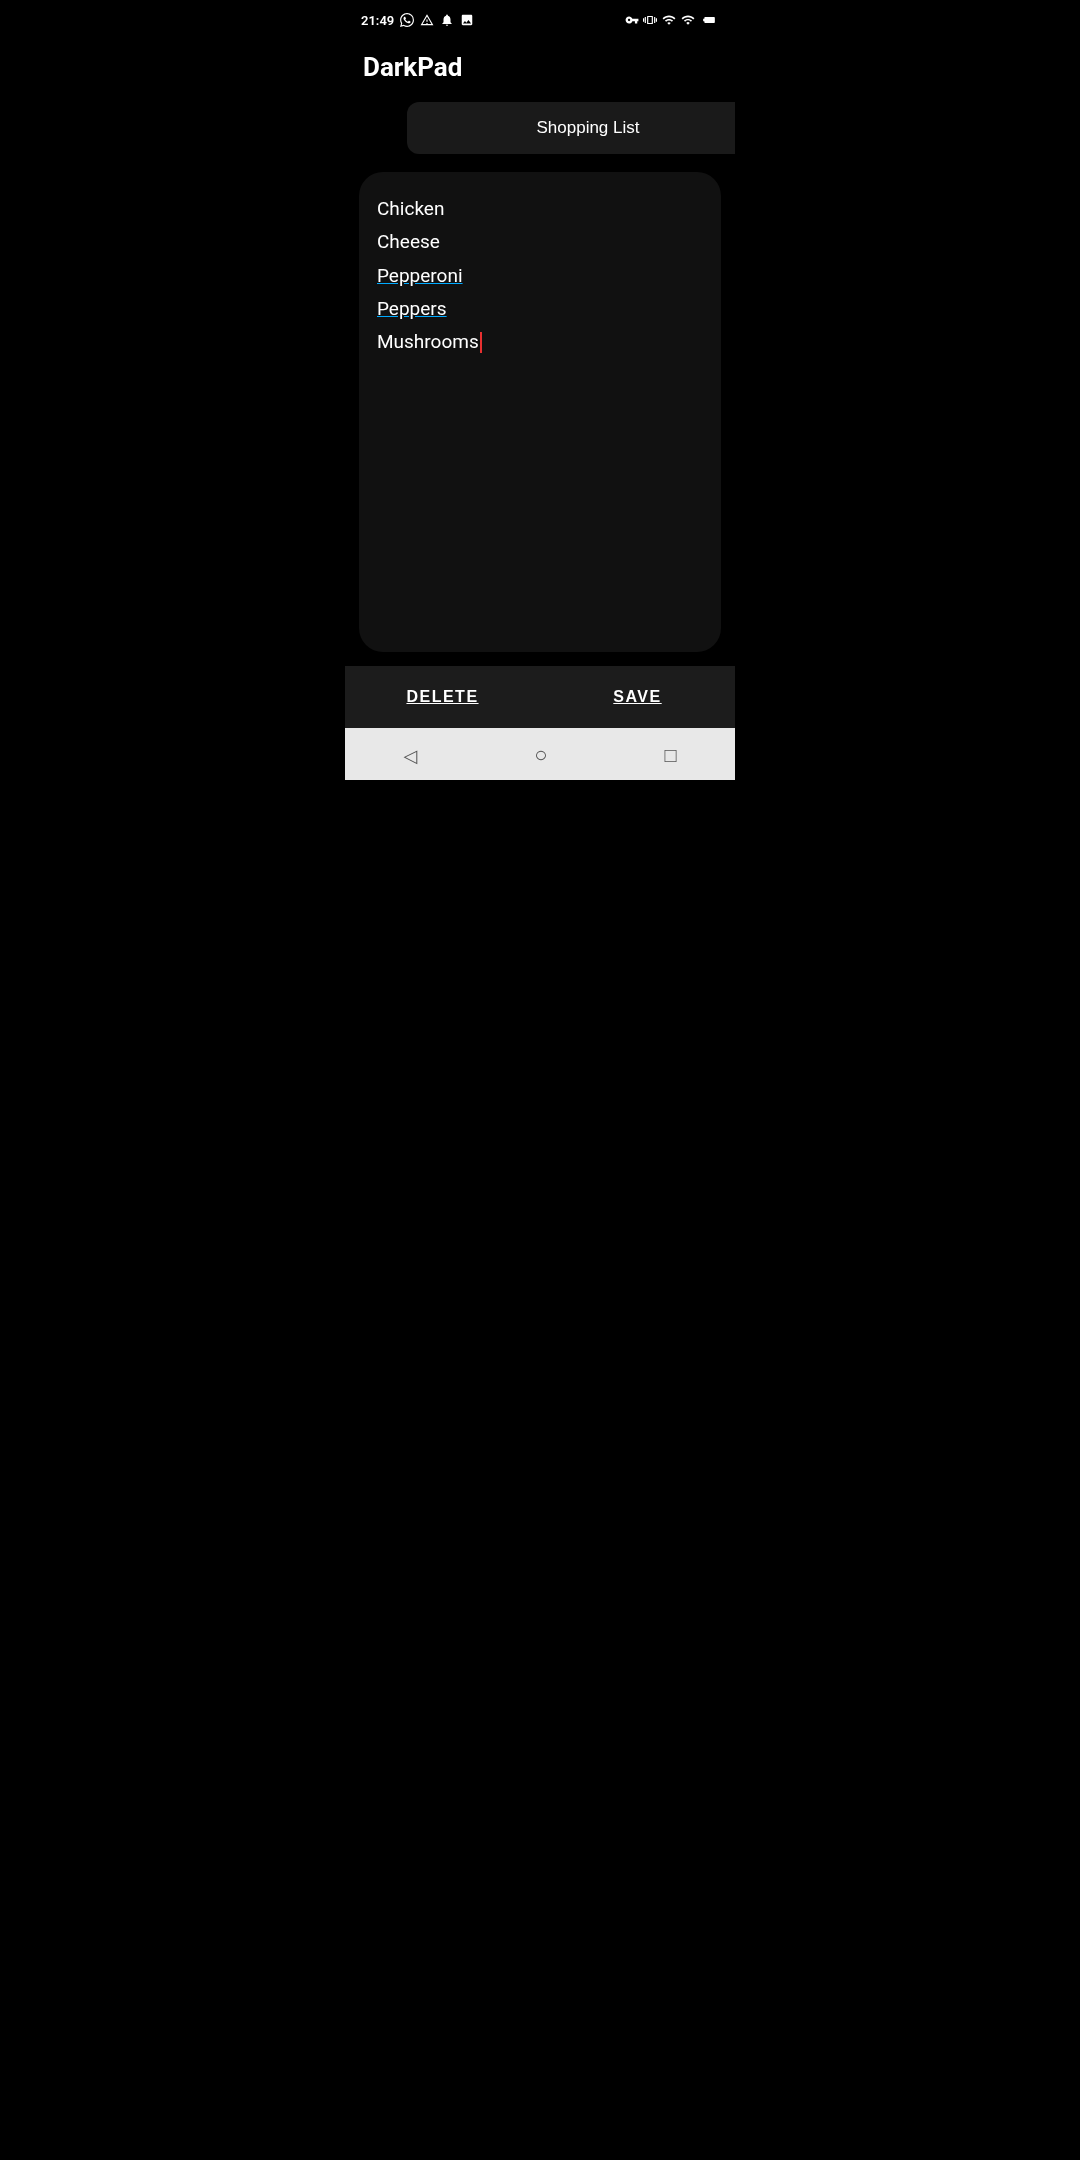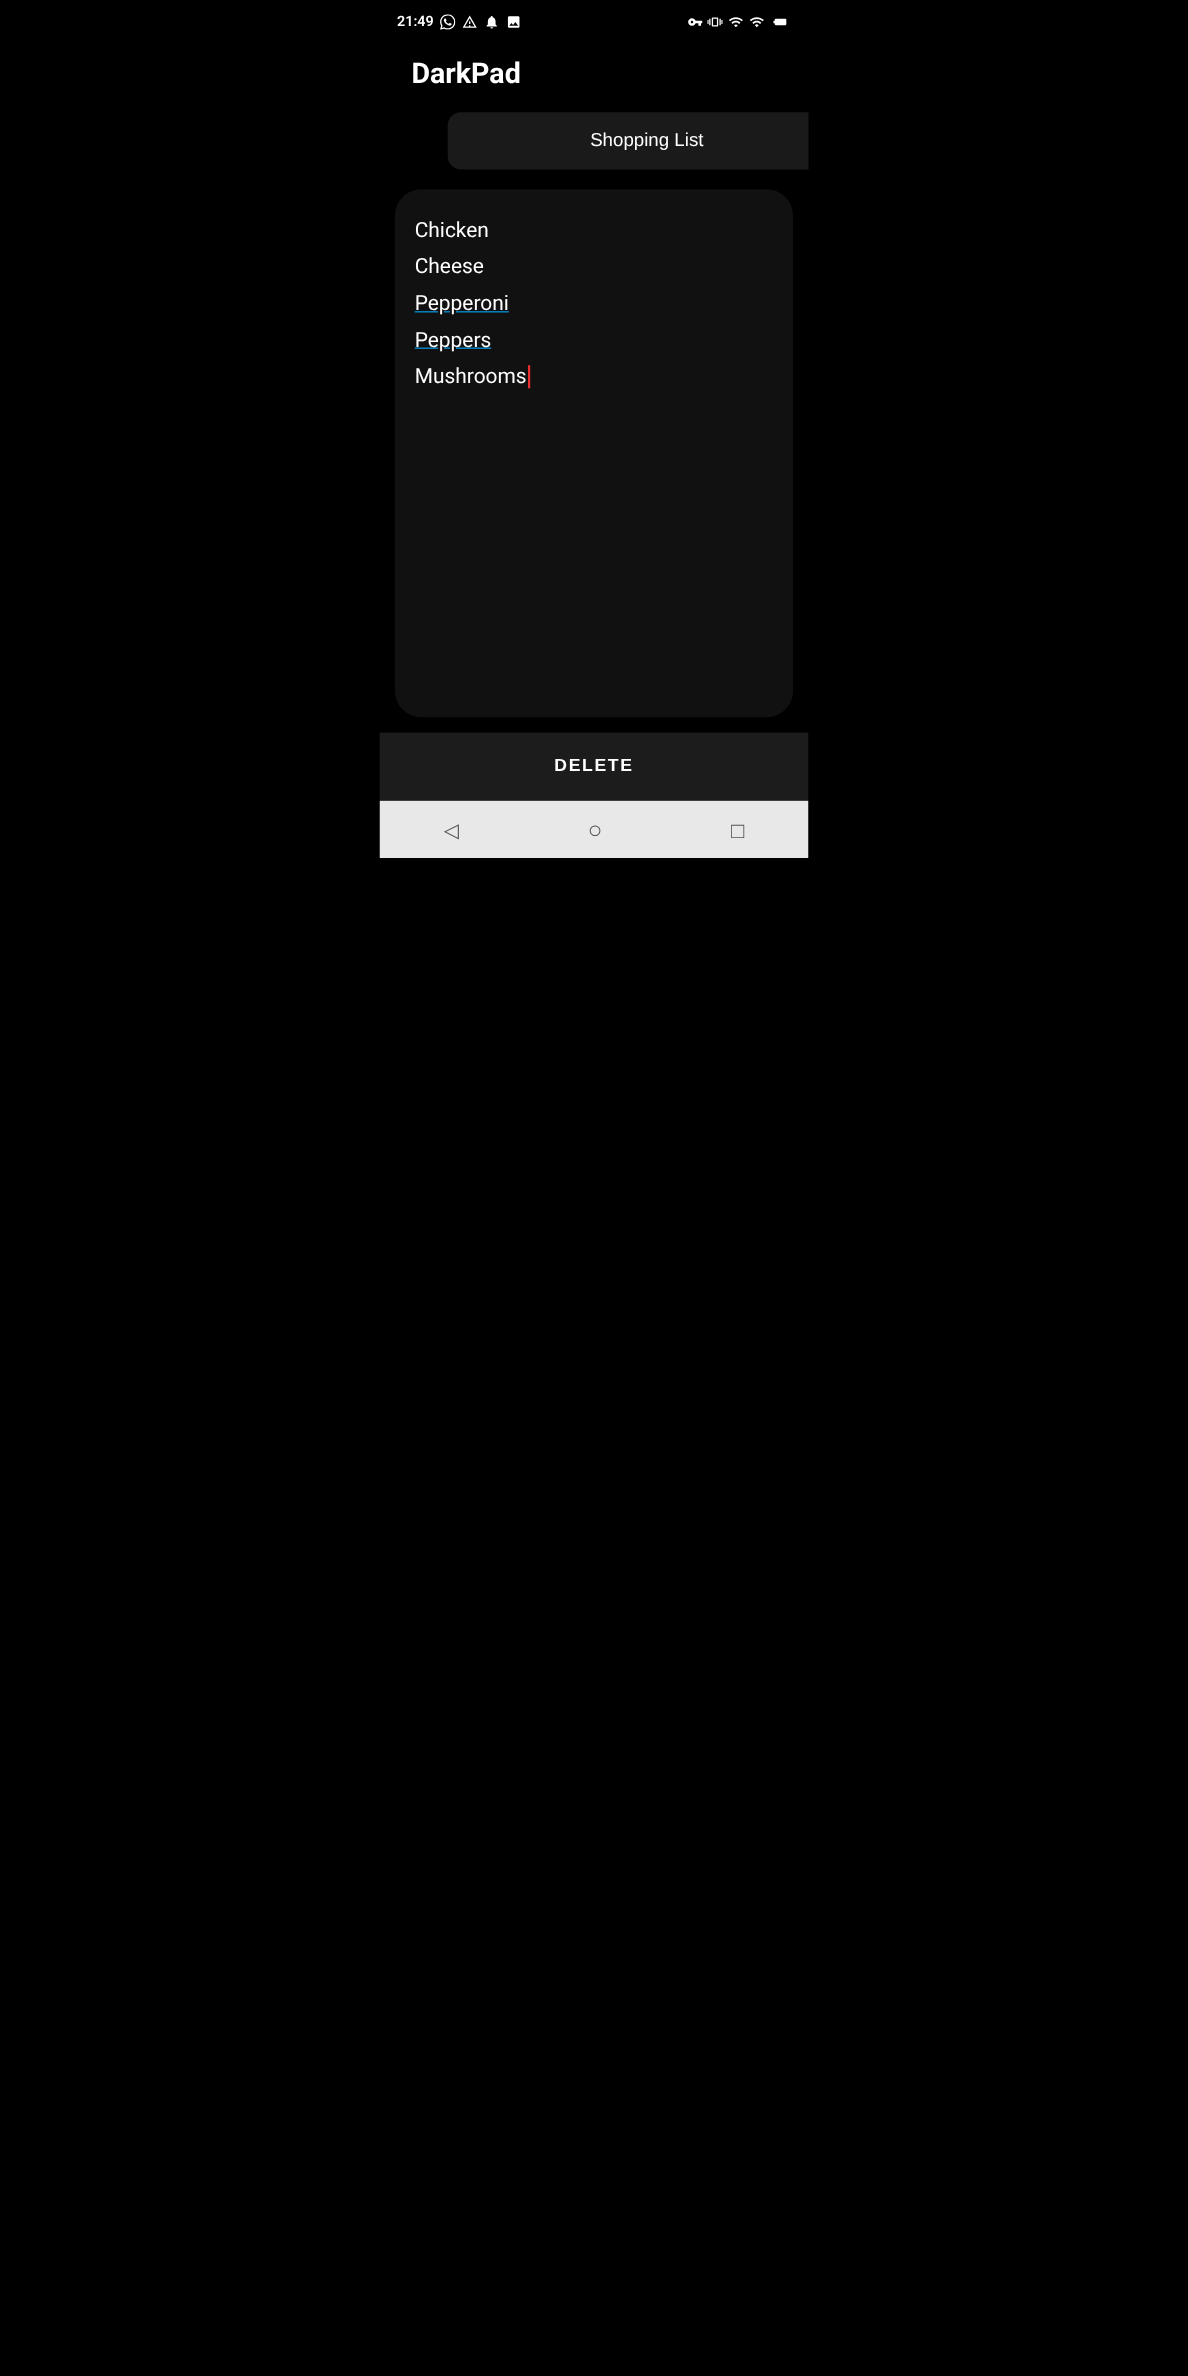--- a/index.html
+++ b/index.html
@@ -50,21 +50,20 @@
     
     .app-title-bar {
       padding: 16px 18px 12px 18px;
       background-color: #000;
     }
 
     .app-title {
       font-size: 26px;
       font-weight: 700;
       color: #ffffff;
-      margin-left: 11px;
     }
 
     
     .note-title-container {
       padding: 8px 14px;
     }
 
     .note-title-input {
       width: 100%;
       background-color: #1a1a1a;
@@ -118,20 +117,21 @@
       background-color: #e83030;
       vertical-align: text-bottom;
       margin-left: 1px;
     }
 
     
     .bottom-buttons {
       display: flex;
       background-color: #ef4444;
       gap: 0;
+      text-decoration: underline;
     }
 
     .btn-delete {
       flex: 1;
       background-color: #1c1c1c;
       color: #ffffff;
       border: none;
       padding: 22px 0;
       font-size: 16px;
       font-weight: 700;
@@ -234,19 +234,20 @@
   <span class="line">Chicken</span>
       <span class="line">Cheese</span>
       <span class="line line-spellcheck">Pepperoni</span>
       <span class="line line-spellcheck">Peppers</span>
       <span class="line cursor-end">Mushrooms</span>
     </div>
 </div>
 
 <div class="bottom-buttons">
   <button class="btn-delete">DELETE</button>
+  <button class="btn-save">SAVE</button>
 </div>
 
 <div class="nav-bar">
   <span class="nav-icon" style="font-size:18px; color:#555;">◁</span>
   <span class="nav-icon" style="font-size:22px; color:#555;">○</span>
   <span class="nav-icon" style="font-size:20px; color:#555;">□</span>
 </div>
 
 </body></html>

